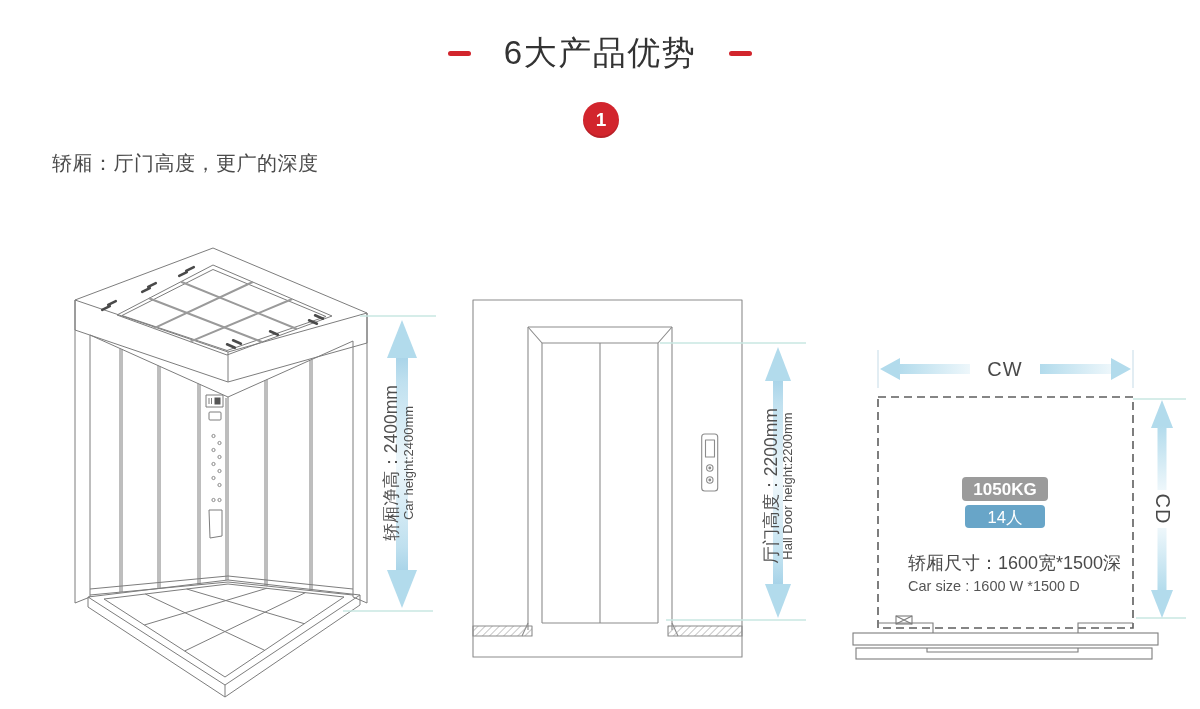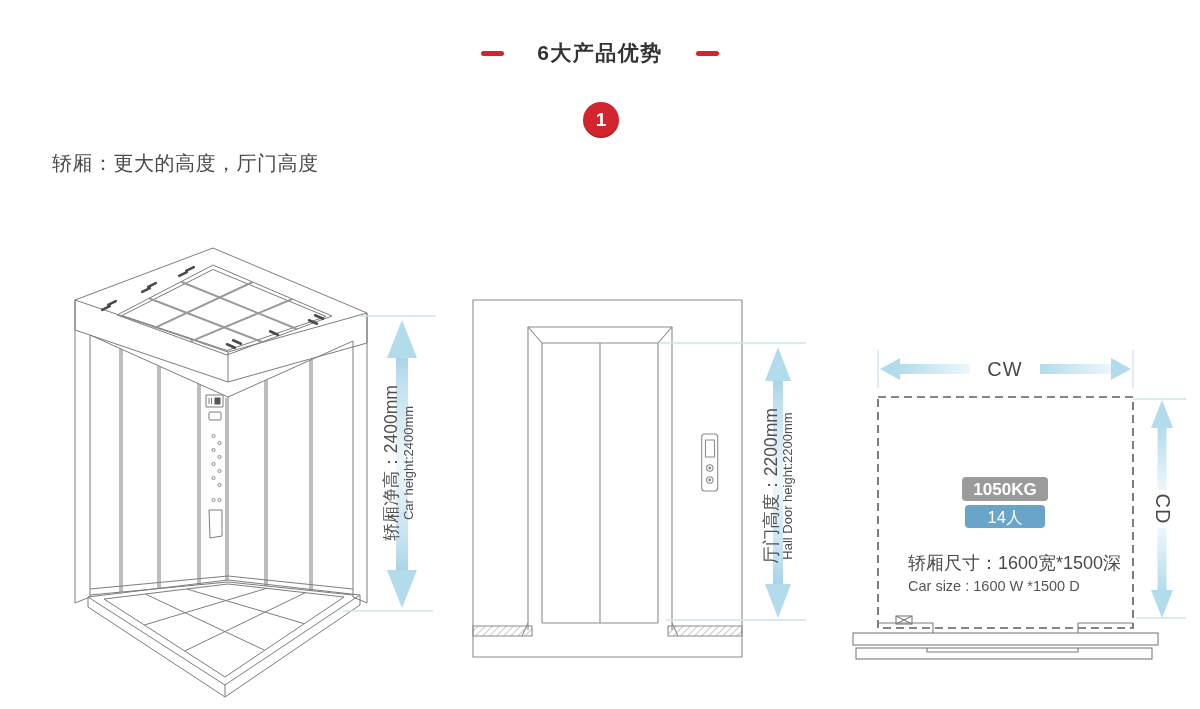--- a/index.html
+++ b/index.html
@@ -6,21 +6,21 @@
   .canvas{
     position:relative;width:1200px;height:709px;overflow:hidden;background:#ffffff;
     font-family:"Liberation Sans","DejaVu Sans",sans-serif;
   }
   .title-row{
     position:absolute;top:36px;left:0;width:1200px;height:34px;
     display:flex;justify-content:center;align-items:center;gap:17px;
   }
   .title-dash{width:23px;height:5px;background:#d2252d;border-radius:2.5px;}
   .page-title{
-    margin:16px;font-size:21px;font-weight:bold;color:#333333;letter-spacing:1.5px;
+    margin:16px;font-size:33px;font-weight:normal;color:#333333;letter-spacing:1.5px;
   }
   .num-badge{
     position:absolute;left:583px;top:102px;width:36px;height:36px;border-radius:50%;
     background:#d2252d;color:#ffffff;font-size:19px;font-weight:bold;
     display:flex;align-items:center;justify-content:center;
     box-shadow:inset 0 -2px 0 rgba(0,0,0,0.12);
   }
   .intro-line{
     position:absolute;left:52px;color:#4b4b4b;font-size:20px;letter-spacing:0.5px;white-space:nowrap;
   }
@@ -38,21 +38,21 @@
 <div class="canvas">
 
   <div class="title-row">
     <span class="title-dash"></span>
     <h1 class="page-title">6大产品优势</h1>
     <span class="title-dash"></span>
   </div>
 
   <div class="num-badge">1</div>
 
-  <div class="intro-line intro-1">轿厢：更大的高度，厅门高度</div>
+  <div class="intro-line intro-1">轿厢：厅门高度，更广的深度</div>
 
   <svg class="fig fig-car" width="390" height="465" viewBox="0 0 390 465">
     <defs>
       <linearGradient id="lgv1" x1="0" y1="0" x2="0" y2="1">
         <stop offset="0" stop-color="#a7d3e8"></stop>
           <stop offset="0.12" stop-color="#bfe0ef"></stop>
         <stop offset="0.5" stop-color="#eef7fb"></stop>
           <stop offset="0.88" stop-color="#bfe0ef"></stop>
         <stop offset="1" stop-color="#a7d3e8"></stop>
       </linearGradient>

